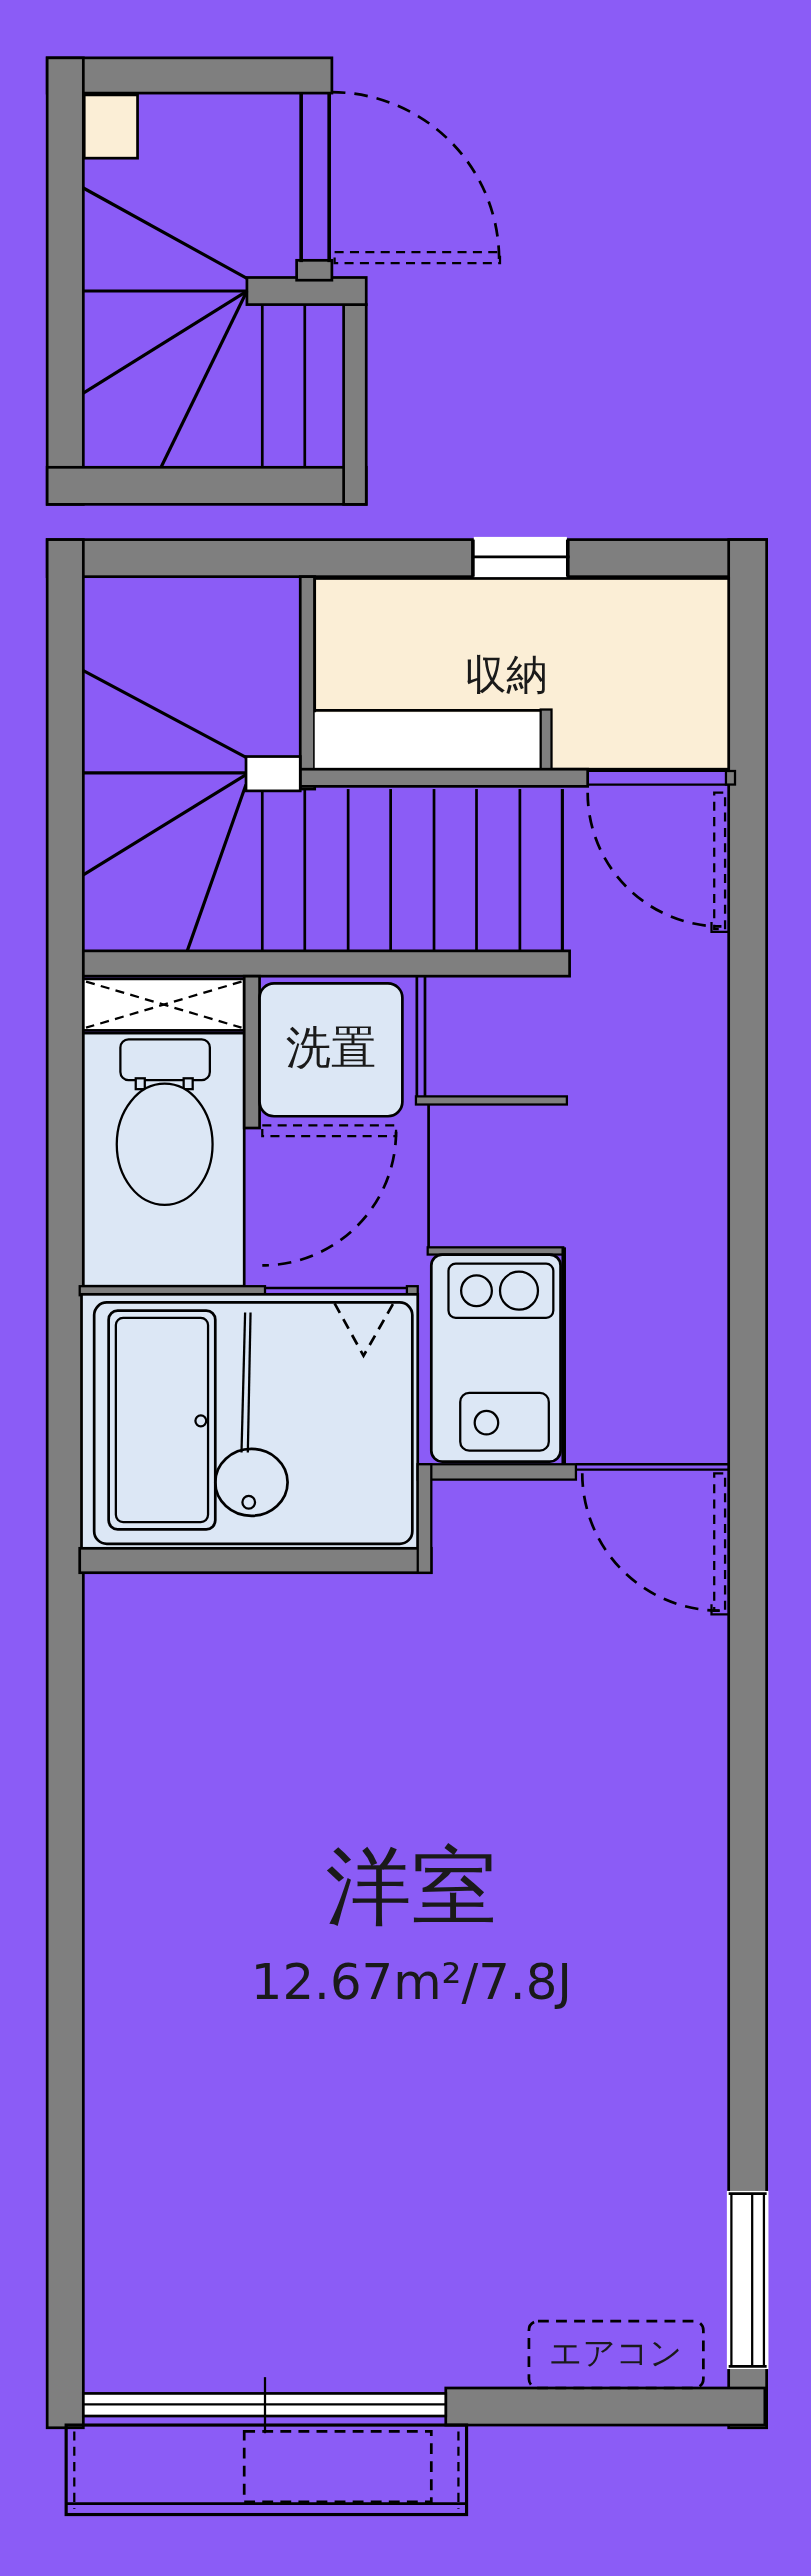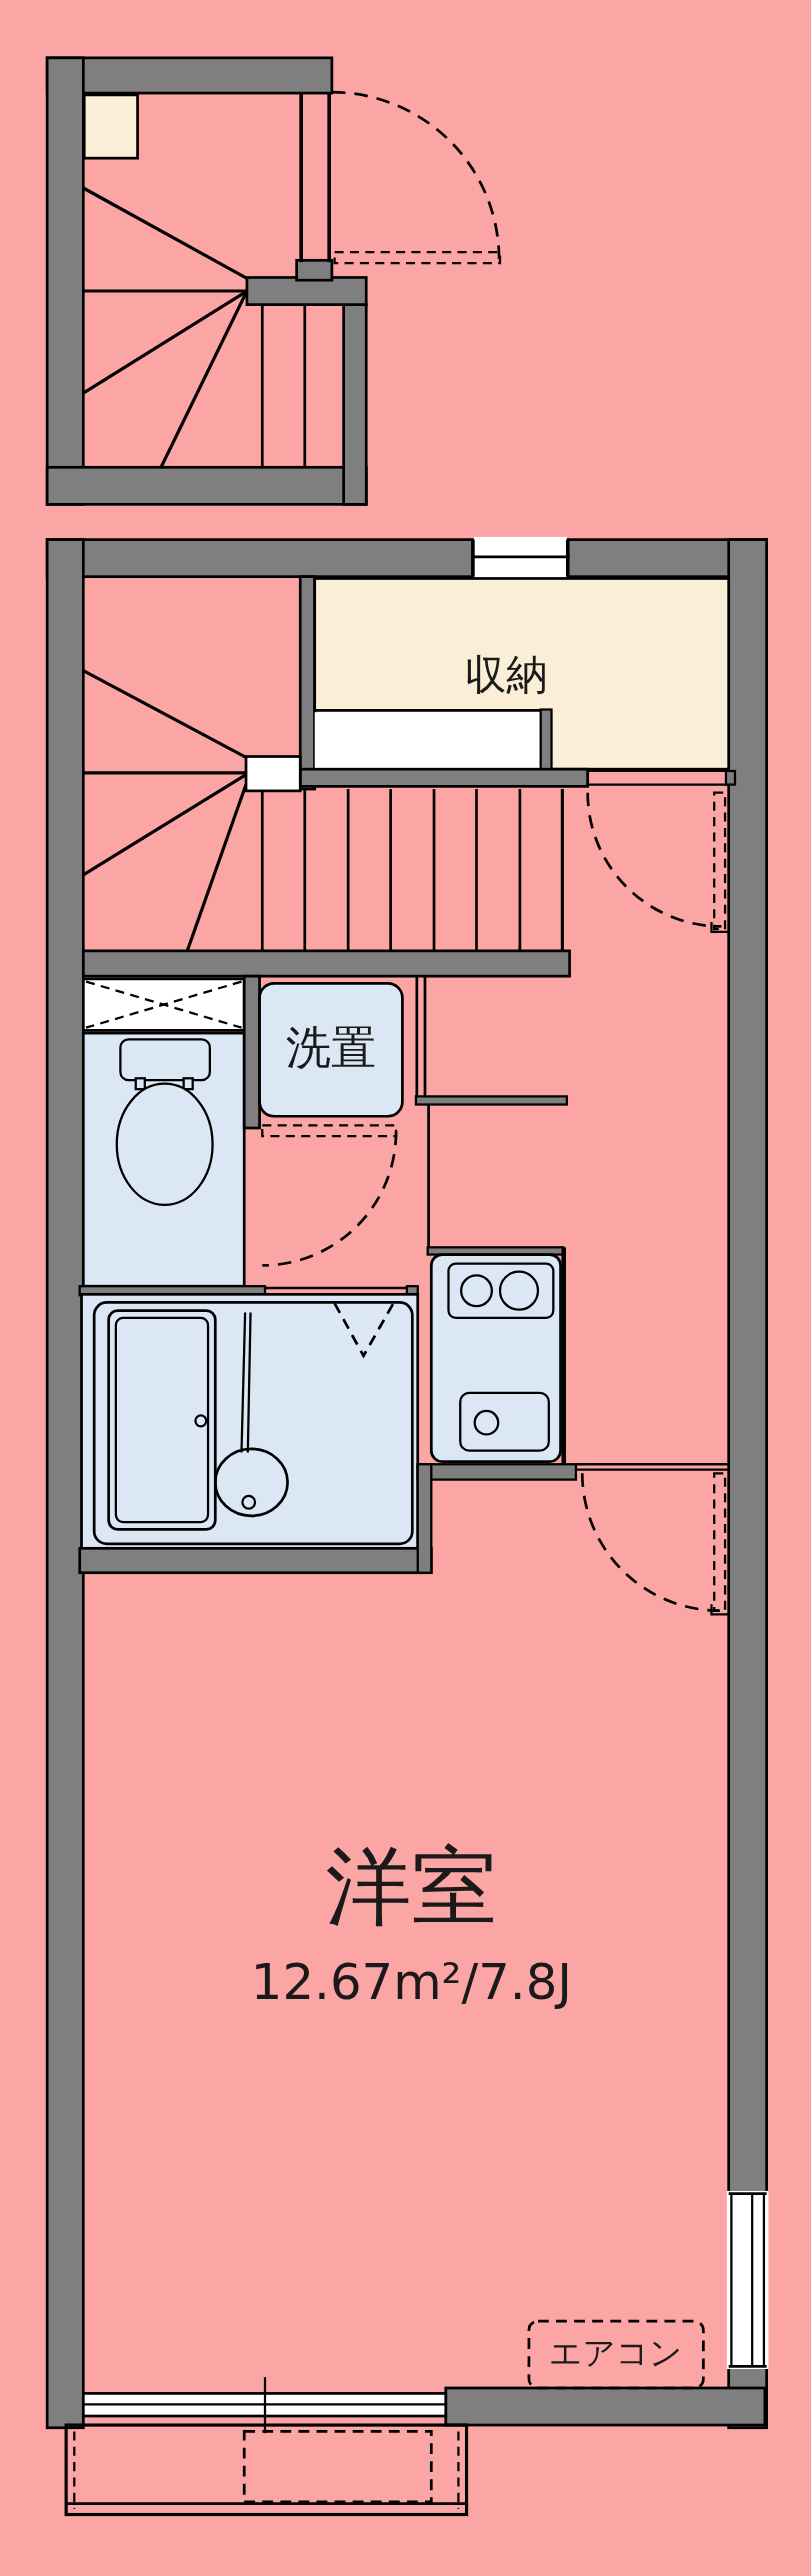--- a/index.html
+++ b/index.html
@@ -1,17 +1,17 @@
 <!DOCTYPE html>
 <html style="font-size:14.5px"><head>
 <meta charset="utf-8">
 <style>
   html,body{margin:0;padding:0;background:#ffffff;}
   body{font-family:"DejaVu Sans", sans-serif;}
-  #stage{position:relative;width:812px;height:2576px;background:#fca5a5;margin:0 auto;}
+  #stage{position:relative;width:812px;height:2576px;background:#8b5cf6;margin:0 auto;}
   svg{display:block;}
   .wall{fill:#7f7f7f;stroke:#000;stroke-width:3;}
   .wallthin{fill:#7f7f7f;stroke:#000;stroke-width:2.5;}
   .cream{fill:#FBEED6;stroke:#000;stroke-width:3;}
   .blue{fill:#DCE7F5;stroke:#000;stroke-width:3;}
   .bluethin{fill:#DCE7F5;stroke:#000;stroke-width:2.5;}
   .whitebox{fill:#fff;stroke:#000;stroke-width:3;}
   .ln{stroke:#000;stroke-width:3;fill:none;}
   .ln2{stroke:#000;stroke-width:2.5;fill:none;}
   .ln4{stroke:#000;stroke-width:3.5;fill:none;}

